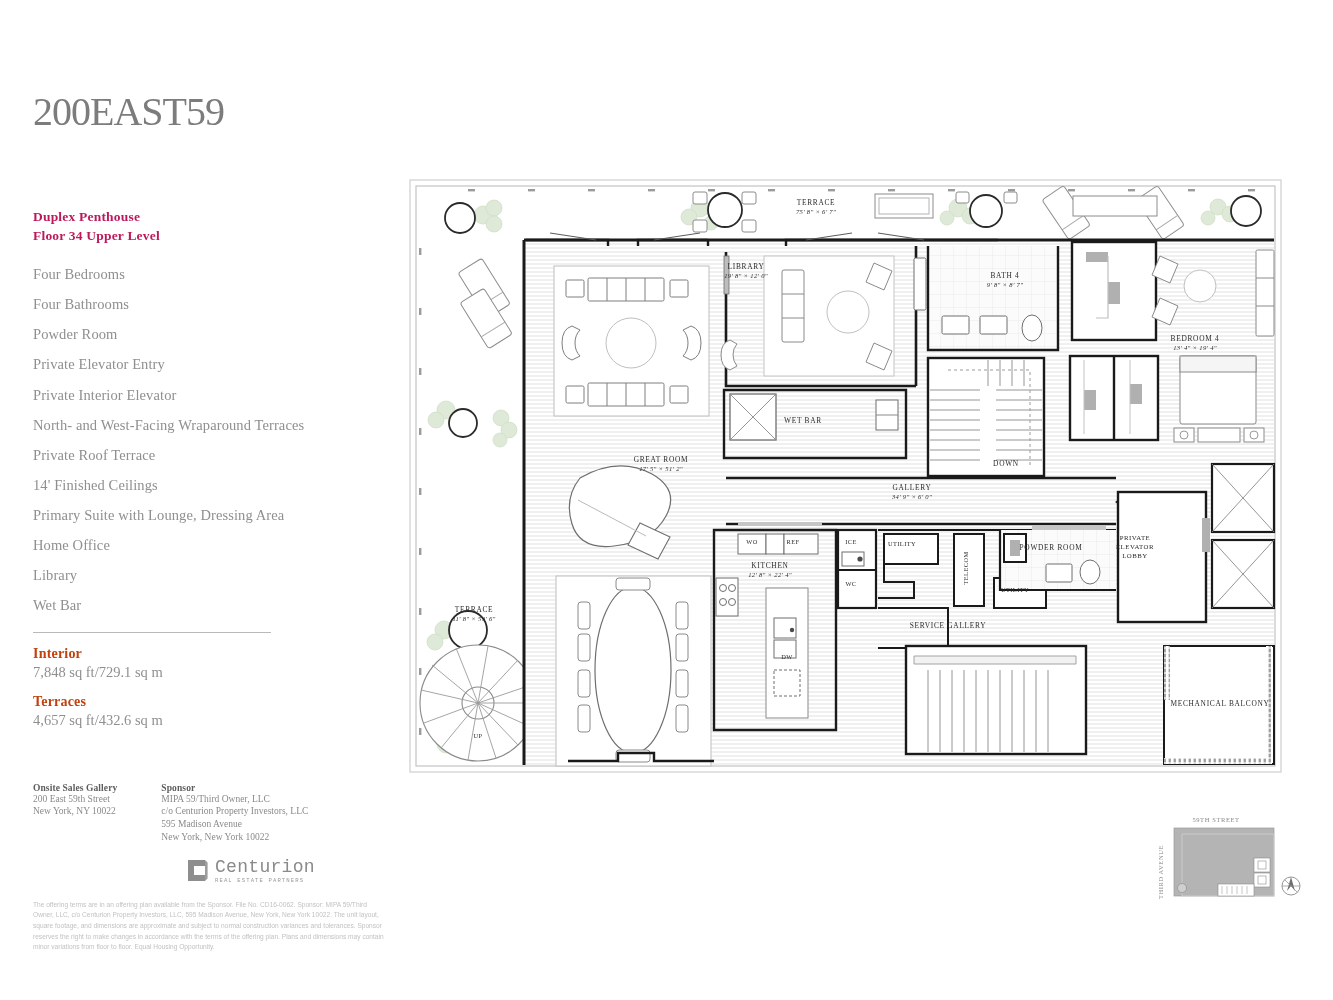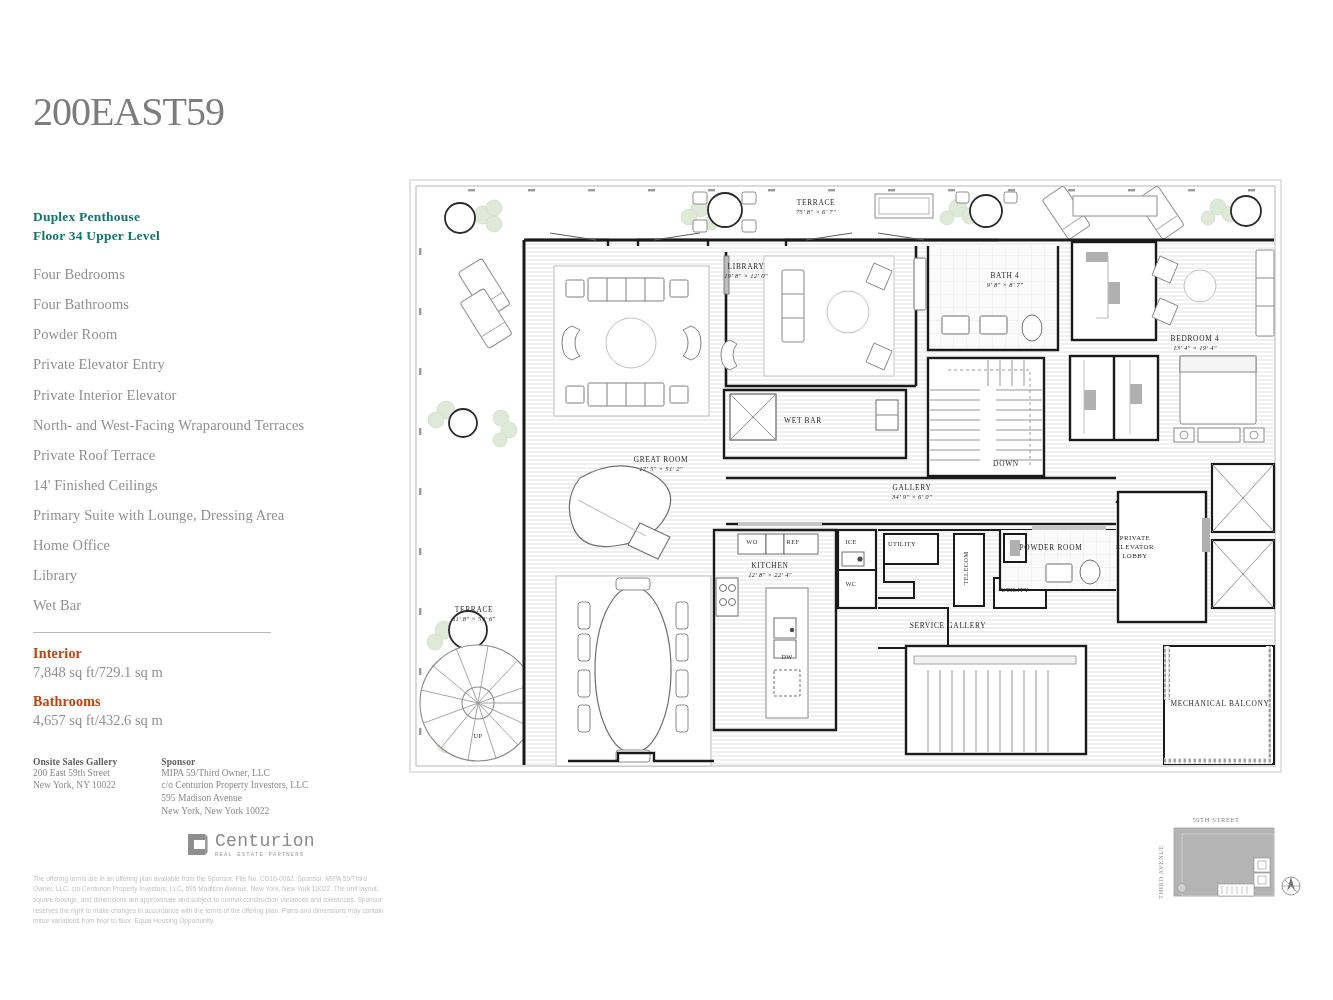--- a/index.html
+++ b/index.html
@@ -7,34 +7,34 @@
   body{width:1333px;height:1000px;position:relative;overflow:hidden;
        font-family:"Liberation Serif",serif;color:#6e6e6e;}
 
   
   #left-col{position:absolute;left:33px;top:92px;width:350px;}
 
   #brand-logo{font-family:"Liberation Serif",serif;font-weight:400;
       font-size:40px;letter-spacing:-1px;color:#7c7c7c;line-height:1;
       white-space:nowrap;}
 
-  #plan-heading{margin-top:76px;font-weight:700;font-size:13.5px;color:#0f766e;
+  #plan-heading{margin-top:76px;font-weight:700;font-size:13.5px;color:#be185d;
       line-height:1.38;letter-spacing:.2px;}
 
   #feature-list{margin-top:20px;list-style:none;padding:0;}
   #feature-list li{font-size:14.5px;line-height:1.35;color:#8f8f8f;
       margin-bottom:10.5px;letter-spacing:.1px;}
 
   #divider{margin-top:16px;width:238px;height:1px;background:#b9b9b9;}
 
   .area-block{margin-top:13px;}
   .area-title{font-weight:700;font-size:14px;color:#c2410c;letter-spacing:.2px;}
   .area-value{font-size:14.5px;color:#8f8f8f;margin-top:2px;}
 
-  #contact-row{margin-top:28px;display:flex;gap:44px;}
+  #contact-row{margin-top:54px;display:flex;gap:44px;}
   .contact-title{font-weight:700;font-size:9.5px;color:#5d5d5d;letter-spacing:.1px;}
   .contact-line{font-size:9.5px;color:#8a8a8a;line-height:1.36;}
 
   #centurion-logo{margin-top:14px;margin-left:152px;display:flex;
       align-items:center;gap:7px;font-family:Liberation Mono, monospace;}
   #cent-mark{width:23px;height:23px;position:relative;flex:none;}
   #cent-text{display:flex;flex-direction:column;line-height:1;}
   #cent-name{font-size:18px;color:#8a8a8a;letter-spacing:.3px;}
   #cent-tag{font-size:5.6px;color:#9a9a9a;letter-spacing:1.1px;margin-top:2px;}
 
@@ -76,21 +76,21 @@
     </ul>
 
   <div id="divider"></div>
 
   <div class="area-block">
     <div class="area-title">Interior</div>
     <div class="area-value">7,848 sq ft/729.1 sq m</div>
   </div>
 
   <div class="area-block">
-    <div class="area-title">Bathrooms</div>
+    <div class="area-title">Terraces</div>
     <div class="area-value">4,657 sq ft/432.6 sq m</div>
   </div>
 
   <div id="contact-row">
     <div>
       <div class="contact-title">Onsite Sales Gallery</div>
       <div class="contact-line">200 East 59th Street</div>
       <div class="contact-line">New York, NY 10022</div>
     </div>
     <div>

